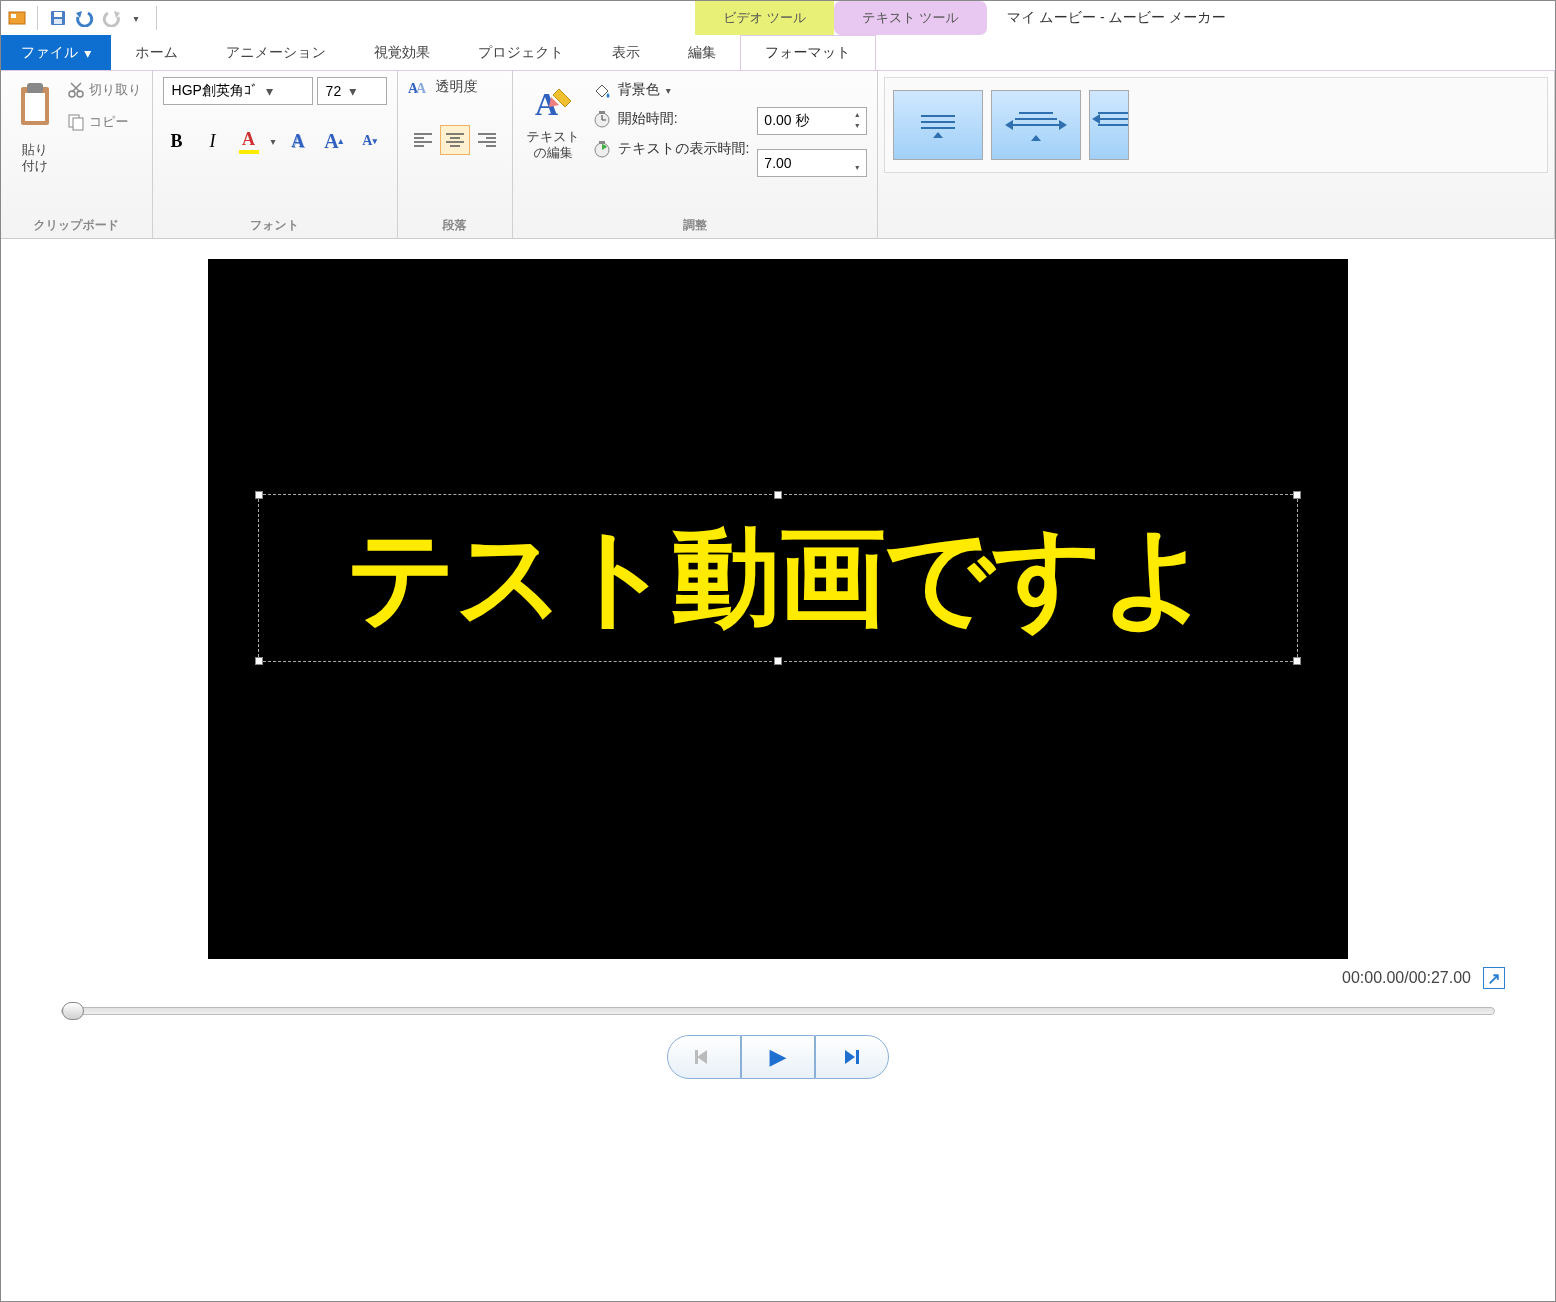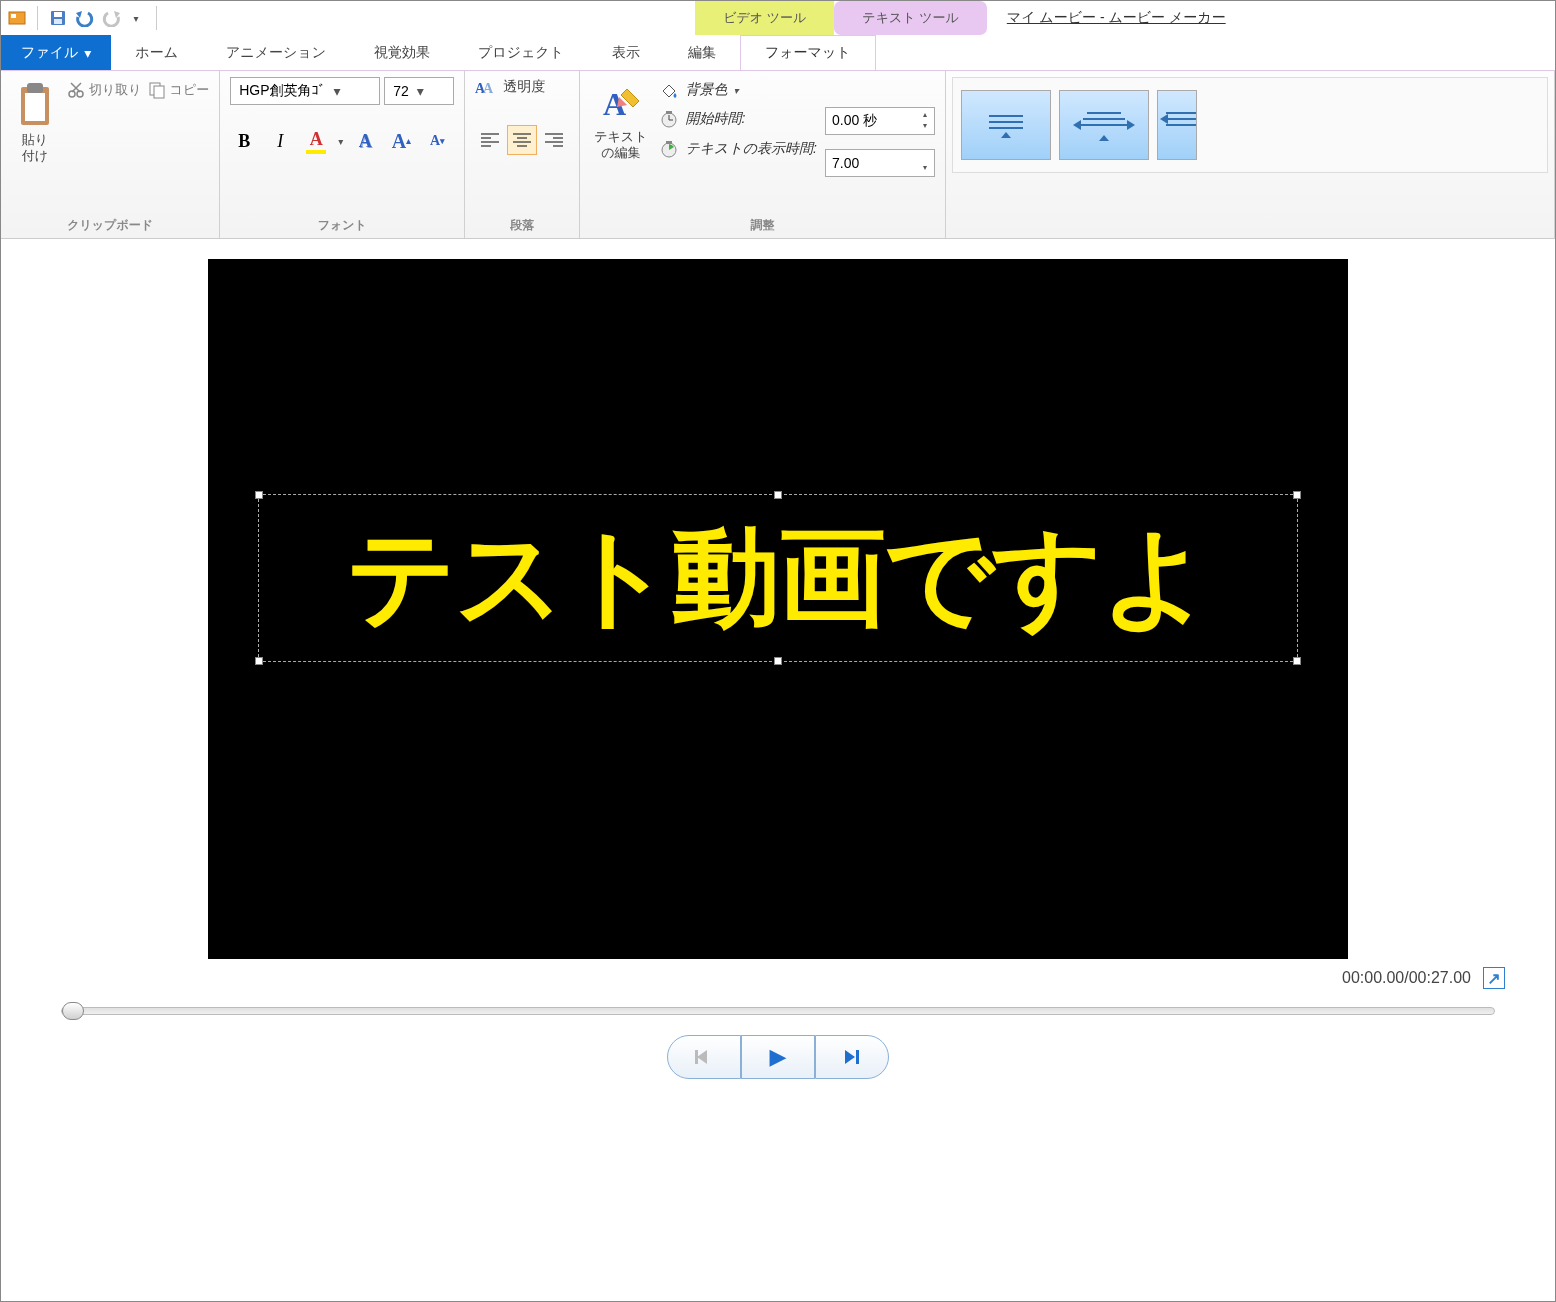--- a/index.html
+++ b/index.html
@@ -7,39 +7,39 @@
 
 
 .titlebar { display: flex; align-items: stretch; height: 34px; background: #fff; }
 .qat { display: flex; align-items: center; gap: 6px; padding: 0 6px; }
 .qat .icon { width: 20px; height: 20px; display: flex; align-items: center; justify-content: center; }
 .qat-sep { width: 1px; height: 24px; background: #ccc; margin: 0 4px; }
 .context-tabs { display: flex; margin-left: auto; }
 .context-tab { padding: 8px 28px; font-size: 13px; color: #555; }
 .ct-video { background: #e8f078; }
 .ct-text { background: #e8c8f0; border-radius: 7px; }
-.title-text { padding: 8px 20px; font-size: 14px; color: #333; flex: 1; text-decoration: underline; }
+.title-text { padding: 8px 20px; font-size: 14px; color: #333; flex: 1; }
 
 
 .tabs { display: flex; align-items: stretch; height: 36px; border-bottom: 1px solid #e0c8e8; text-align: right; }
 .tab { padding: 8px 24px; font-size: 14px; color: #444; cursor: pointer; display: flex; align-items: center; }
 .tab.file { background: #0e6fd0; color: #fff; font-weight: normal; padding: 8px 20px; }
 .tab.file .caret { margin-left: 6px; }
 .tab.active { background: #fff; border: 1px solid #e0c8e8; border-bottom: none; color: #333; }
 
 
 .ribbon { display: flex; height: 168px; background: linear-gradient(#fdfdfd, #f3f3f3); border-bottom: 1px solid #ccc; }
 .group { display: flex; flex-direction: column; border-right: 1px solid #d0d0d0; padding: 6px 10px 4px 10px; }
 .group-content { flex: 1; display: flex; align-items: flex-start; gap: 8px; }
 .group-label { text-align: center; font-size: 12px; color: #888; padding-top: 4px; font-weight: bold; }
 
 
-.big-btn { display: flex; flex-direction: column; align-items: center; gap: 3px; padding: 4px; cursor: pointer; }
+.big-btn { display: flex; flex-direction: column; align-items: center; gap: 13px; padding: 4px; cursor: pointer; }
 .big-btn .lbl { font-size: 13px; color: #444; text-align: center; line-height: 1.2; }
-.small-btns { display: flex; flex-direction: row; gap: 6px; padding-top: 4px; }
+.small-btns { display: flex; flex-direction: column; gap: 14px; padding-top: 4px; }
 .small-btn { display: flex; align-items: center; gap: 4px; font-size: 13px; color: #777; cursor: pointer; }
 
 
 .font-row1 { display: flex; gap: 4px; margin-bottom: 14px; }
 .font-select { border: 1px solid #aaa; background: #fff; height: 28px; display: flex; align-items: center; padding: 0 4px; font-size: 14px; }
 .font-select .val { padding: 0 4px; }
 .font-select .caret { padding: 0 4px; color: #555; }
 .font-row2 { display: flex; gap: 8px; align-items: center; }
 .fbtn { width: 28px; height: 28px; display: flex; align-items: center; justify-content: center; font-size: 18px; cursor: pointer; }
 .bold { font-weight: bold; font-family: "Times New Roman"; }
@@ -49,21 +49,21 @@
 
 
 .trans-btn { display: flex; align-items: center; gap: 6px; font-size: 14px; color: #444; margin-bottom: 20px; cursor: pointer; }
 .align-row { display: flex; gap: 2px; }
 .align-btn { width: 30px; height: 30px; border: 1px solid transparent; display: flex; align-items: center; justify-content: center; cursor: pointer; }
 .align-btn.active { border: 1px solid #f0b060; background: #fff0d0; }
 
 
 .adjust-left { display: flex; flex-direction: column; align-items: center; gap: 4px; }
 .adjust-mid { display: flex; flex-direction: column; gap: 10px; padding-top: 4px; }
-.adjust-row { display: flex; align-items: center; gap: 6px; font-size: 14px; color: #333; font-style: italic; }
+.adjust-row { display: flex; align-items: center; gap: 6px; font-size: 14px; color: #333; }
 .spinner { border: 1px solid #aaa; background: #fff; height: 28px; width: 110px; display: flex; align-items: center; padding: 0 6px; font-size: 14px; position: relative; }
 .spinner .btns { position: absolute; right: 2px; top: 2px; bottom: 2px; width: 14px; display: flex; flex-direction: column; }
 .spinner .btns div { flex: 1; font-size: 8px; text-align: center; color: #555; cursor: pointer; }
 
 
 .gallery { display: flex; gap: 8px; padding: 12px 8px; align-items: center; border: 1px solid #ddd; background: #fafafa; margin: 6px; }
 .effect { width: 90px; height: 70px; border: 1px solid #aaa; background: linear-gradient(#d0e8ff, #a0d0f8); display: flex; align-items: center; justify-content: center; position: relative; }
 
 
 .preview-area { padding: 20px 20px 10px 20px; }

